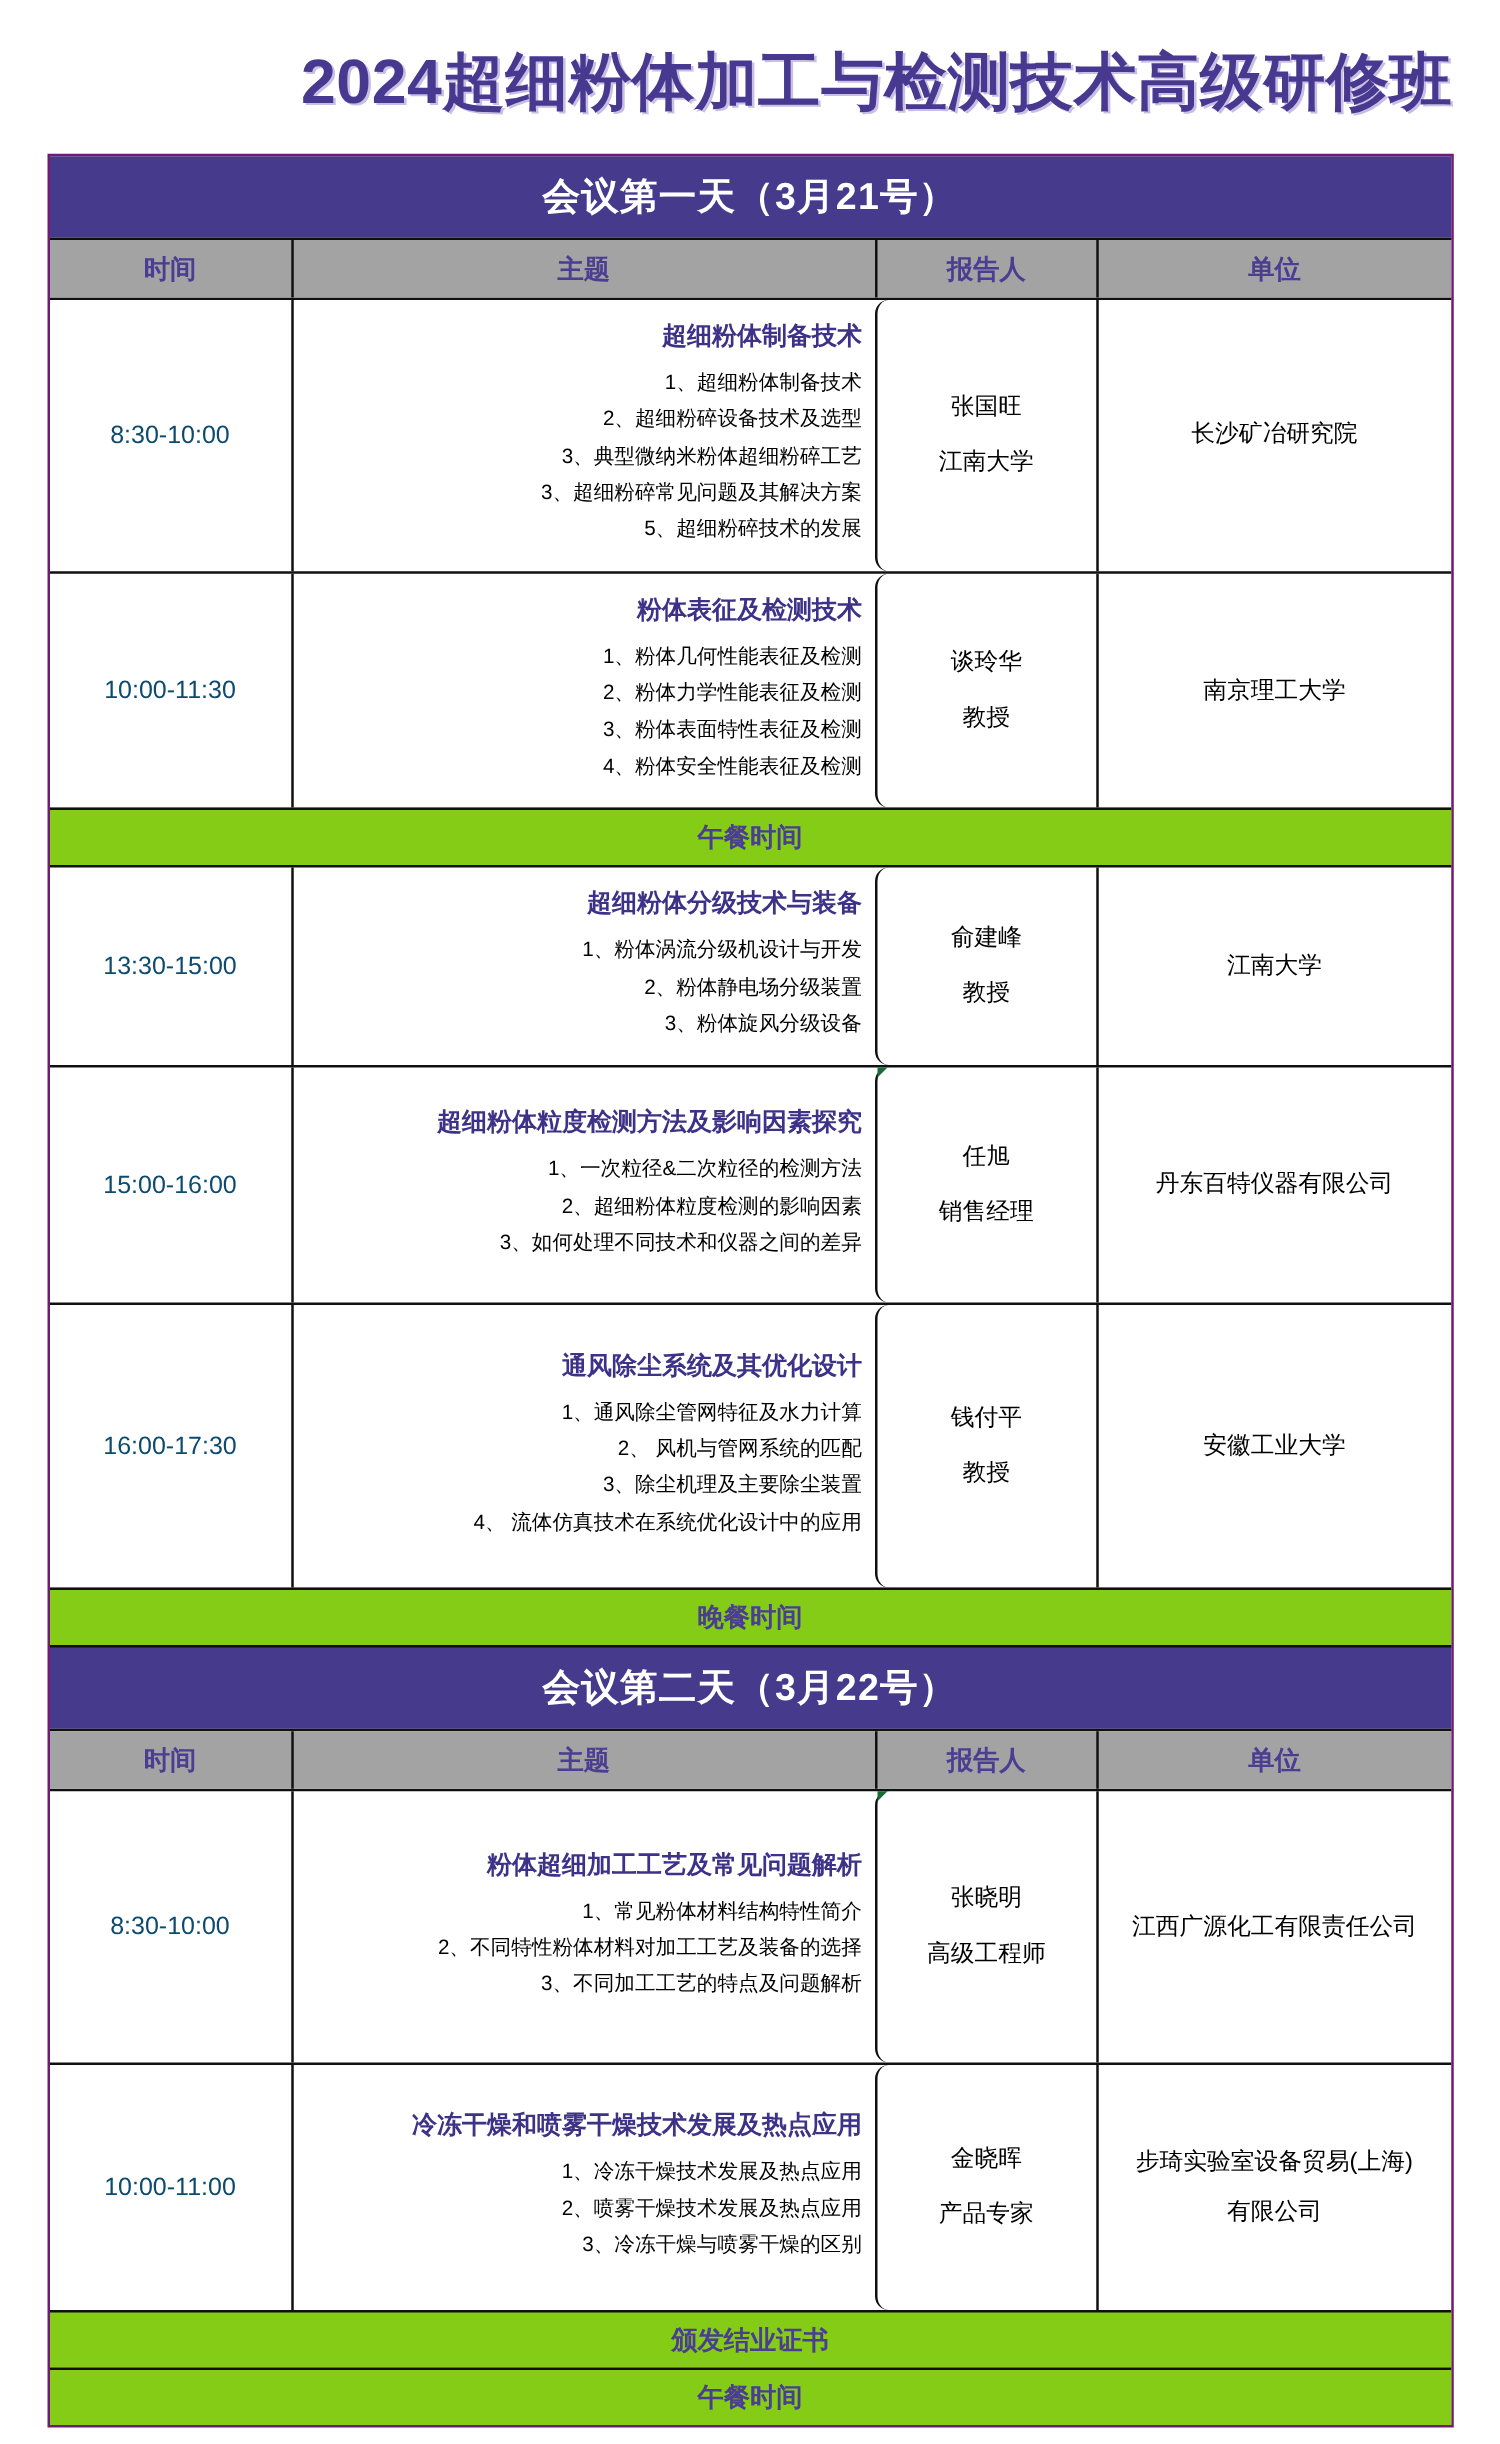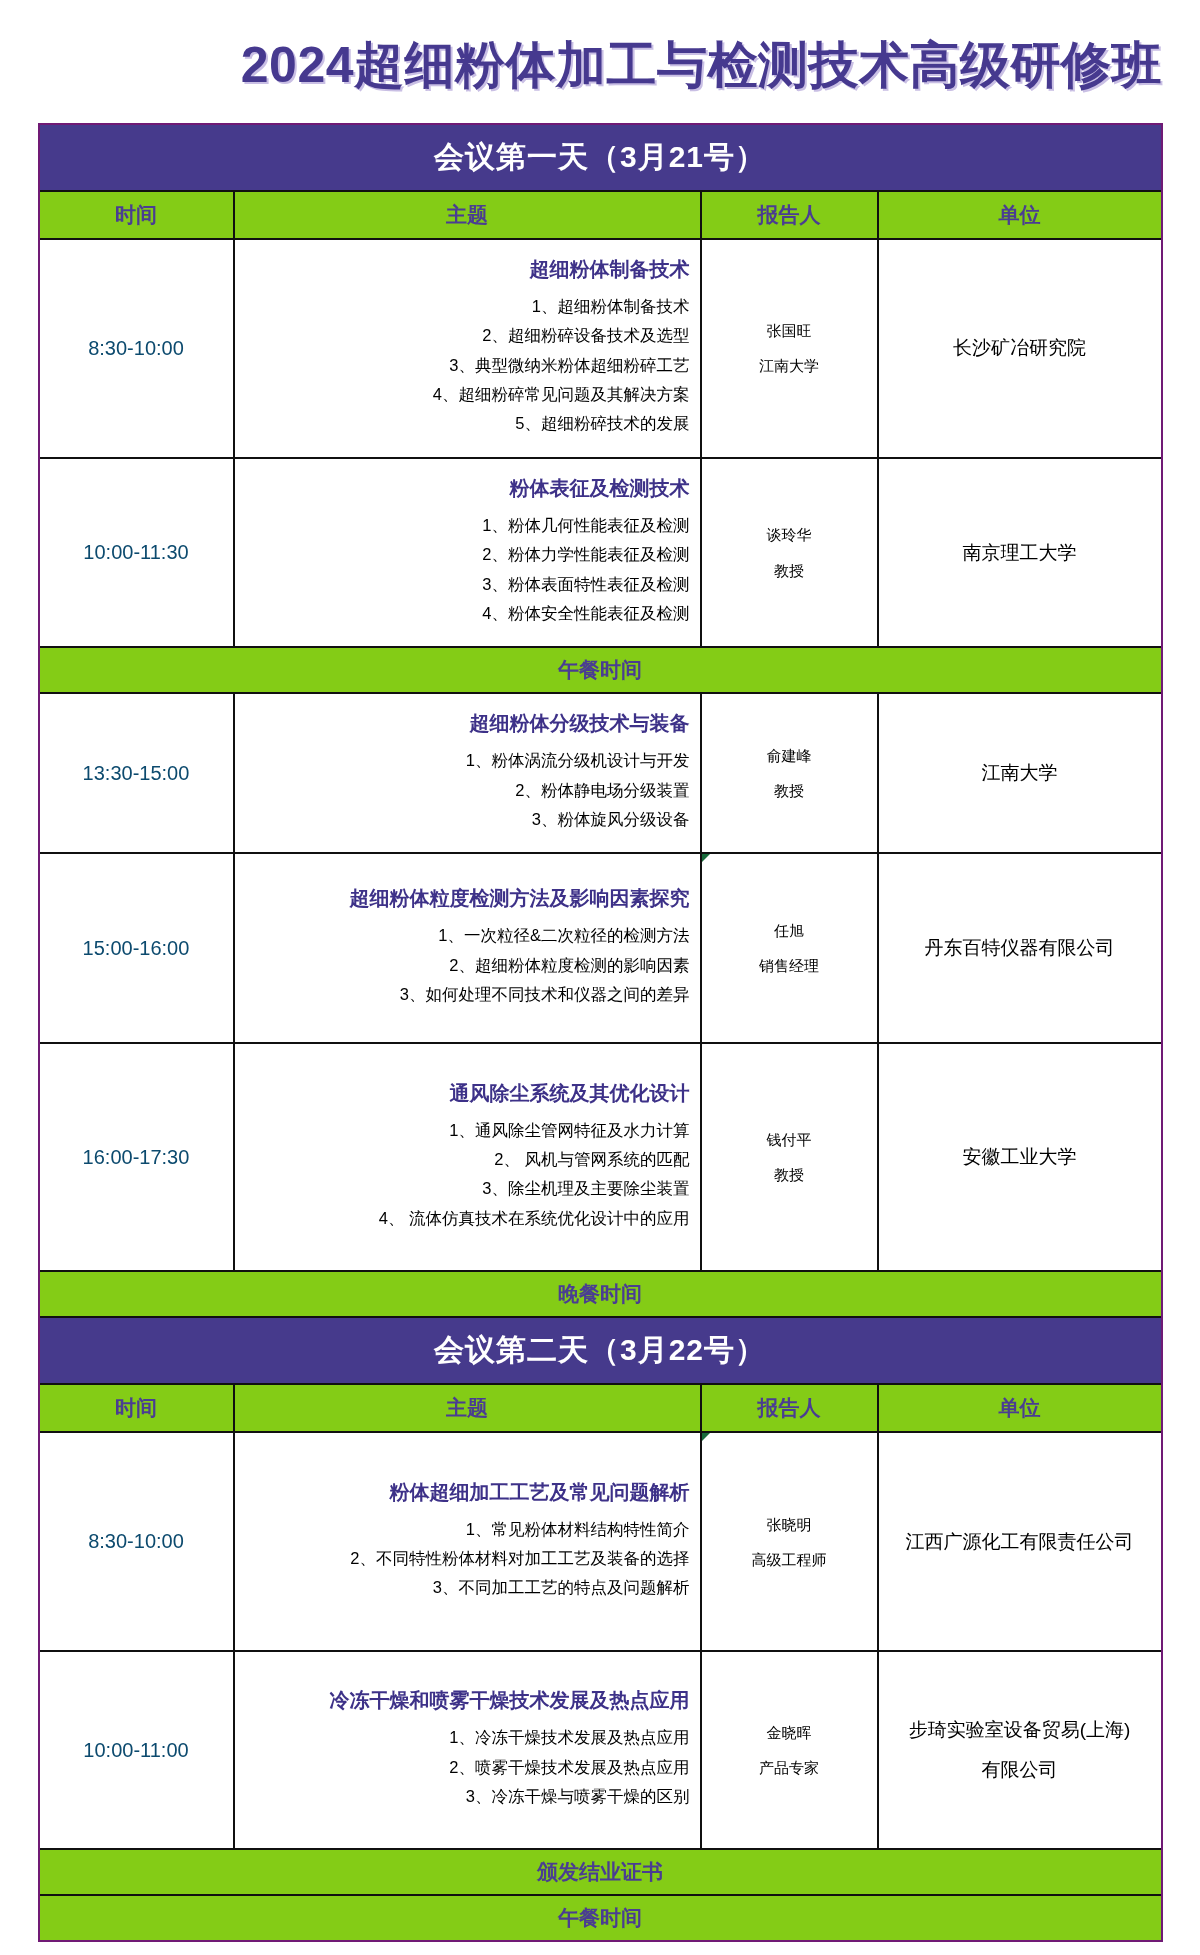--- a/index.html
+++ b/index.html
@@ -28,21 +28,21 @@
   .day-banner{
     background:#463a8c;color:#ffffff;
     font-size:30px;font-weight:bold;text-align:center;
     padding:12px 0;letter-spacing:1px;
   }
 
   .grid-row{display:grid;grid-template-columns:193fr 467fr 177fr 284fr;}
   .grid-row > div + div{border-left:2px solid #101010;}
 
   .header-row > div{
-    background:#84cc16;color:#4a3d92;
+    background:#a3a3a3;color:#4a3d92;
     font-size:21px;font-weight:bold;text-align:center;
     padding:9px 0;
   }
 
   .session-row > div{box-sizing:border-box;}
   .time-cell{
     display:flex;align-items:center;justify-content:center;
     font-size:20px;color:#0c4a6e;
   }
   .topic-cell{
@@ -53,21 +53,21 @@
   .topic-title{
     color:#3d3188;font-size:20px;font-weight:bold;
     margin:0 0 8px 0;line-height:1.5;
   }
   .topic-item{
     font-size:16.5px;color:#000;line-height:1.78;margin:0;
   }
   .speaker-cell{
     position:relative;
     display:flex;flex-direction:column;align-items:center;justify-content:center;
-    font-size:15px;color:#000;line-height:2.35;text-align:center;
+    font-size:19px;color:#000;line-height:2.35;text-align:center;border-radius:11px;
   }
   .speaker-cell.flagged::before{
     content:"";position:absolute;top:0;left:0;
     width:0;height:0;
     border-top:8px solid #186a3b;border-right:8px solid transparent;
   }
   .org-cell{
     display:flex;flex-direction:column;align-items:center;justify-content:center;
     font-size:19px;color:#000;line-height:2.1;text-align:center;
     padding:0 6px;
@@ -92,21 +92,21 @@
         <div>报告人</div>
         <div>单位</div>
       </div>
       <div class="grid-row session-row" style="min-height: 183px;">
         <div class="time-cell">8:30-10:00</div>
         <div class="topic-cell">
           <div class="topic-title">超细粉体制备技术</div>
           <div class="topic-item">1、超细粉体制备技术</div>
           <div class="topic-item">2、超细粉碎设备技术及选型</div>
           <div class="topic-item">3、典型微纳米粉体超细粉碎工艺</div>
-          <div class="topic-item">4、超细粉碎常见问题及其解决方案</div>
+          <div class="topic-item">3、超细粉碎常见问题及其解决方案</div>
           <div class="topic-item">5、超细粉碎技术的发展</div>
         </div>
         <div class="speaker-cell">
           <div>张国旺</div>
           <div>江南大学</div>
         </div>
         <div class="org-cell">
           <div>长沙矿冶研究院</div>
         </div>
       </div>

